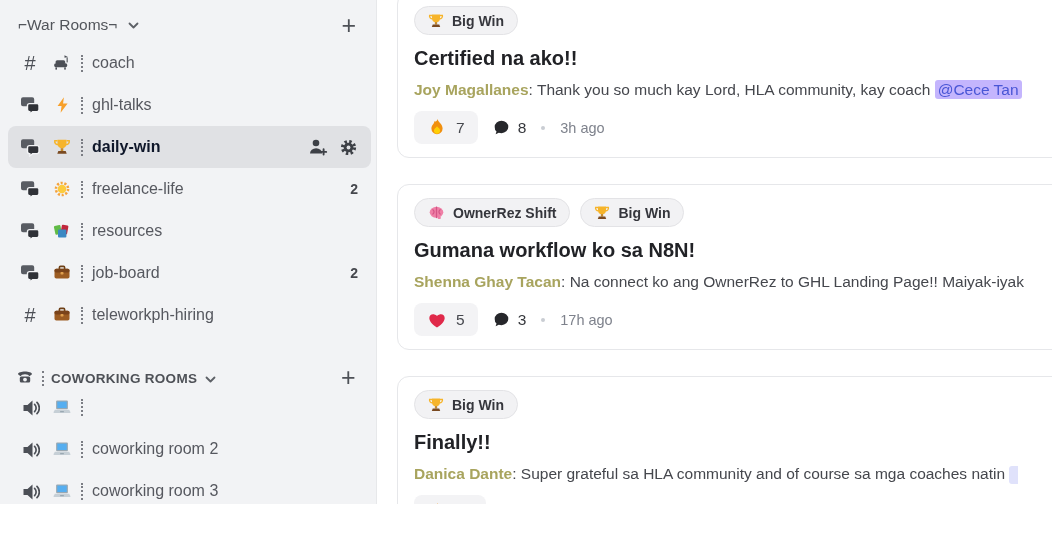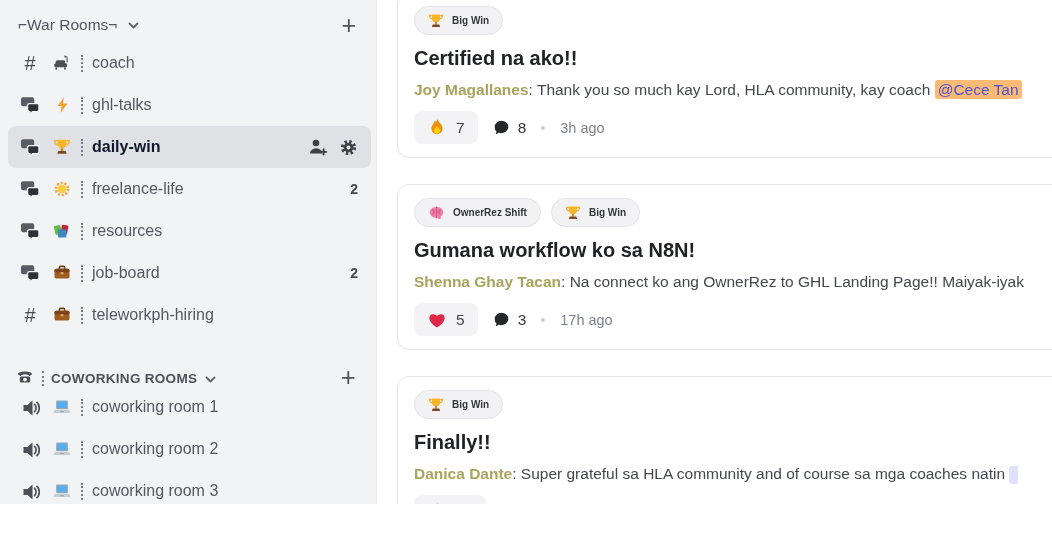--- a/index.html
+++ b/index.html
@@ -32,26 +32,26 @@
   .section-header .plus { margin-left:auto; }
 
   
   .main { flex:1; overflow:hidden; padding-left:20px; background:#fff; }
   .card { width:700px; background:#fff; border:1px solid #e6e7ea; border-radius:12px;
     padding:13px 16px; margin-bottom:26px; cursor:pointer; }
   .card.first { margin-top:-8px; }
   .tags { display:flex; gap:10px; margin-bottom:10px; }
   .tag { display:inline-flex; align-items:center; gap:8px; height:29px; padding:0 13px;
     background:#f2f2f4; border:1px solid #e3e3e6; border-radius:15px;
-    font-size:10px; font-weight:700; color:#35363c; }
+    font-size:14px; font-weight:700; color:#35363c; }
   .post-title { font-size:20px; font-weight:700; color:#212226; margin:0 0 8px 0; line-height:26px; }
   .excerpt { font-size:15.5px; color:#45474d; white-space:nowrap; overflow:hidden;
     margin-bottom:10px; line-height:22px; }
   .author { color:#a8a45e; font-weight:700; }
-  .mention { background:#fdba74; color:#4956d6; border-radius:3px; padding:1px 3px; cursor:pointer; }
+  .mention { background:#c4b5fd; color:#4956d6; border-radius:3px; padding:1px 3px; cursor:pointer; }
   .mention-stub { display:inline-block; width:9px; height:18px; background:#e0e2fb;
     border-radius:3px 0 0 3px; vertical-align:middle; }
   .meta { display:flex; align-items:center; gap:15px; }
   .react-pill { display:inline-flex; align-items:center; gap:9px; height:33px; padding:0 13px;
     background:#f3f3f5; border-radius:8px; font-size:15.5px; color:#46484e; cursor:pointer; }
   .comments { display:inline-flex; align-items:center; gap:8px; font-size:15.5px; color:#35373c; }
   .dot-sep { width:4px; height:4px; border-radius:50%; background:#c9cdd3; }
   .time { font-size:14.5px; color:#7e828c;text-align:right; }
   svg { display:block; }
 </style>
@@ -293,21 +293,20 @@
           <svg width="19" height="19" viewBox="0 0 19 19">
             <use href="#i-speaker"></use>
           </svg>
         </span>
       <span class="emoji-slot">
           <svg width="18" height="18" viewBox="0 0 18 18">
             <use href="#i-laptop"></use>
           </svg>
         </span>
       <span class="dots"></span>
-      <span>coworking room 1</span>
     </div>
 
     <div class="channel">
       <span class="type-slot">
           <svg width="19" height="19" viewBox="0 0 19 19">
             <use href="#i-speaker"></use>
           </svg>
         </span>
       <span class="emoji-slot">
           <svg width="18" height="18" viewBox="0 0 18 18">

